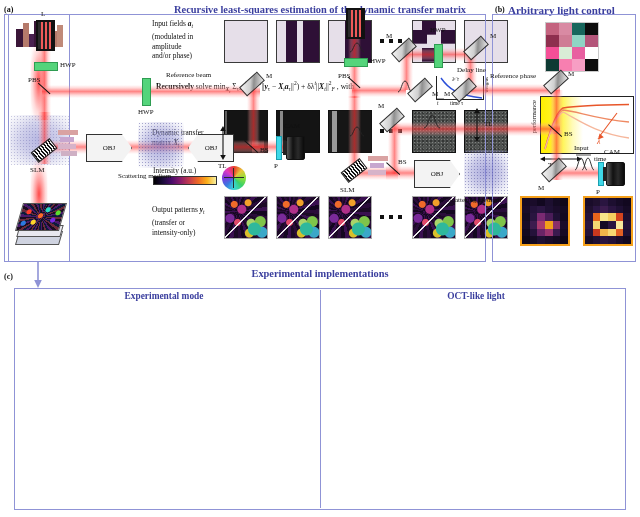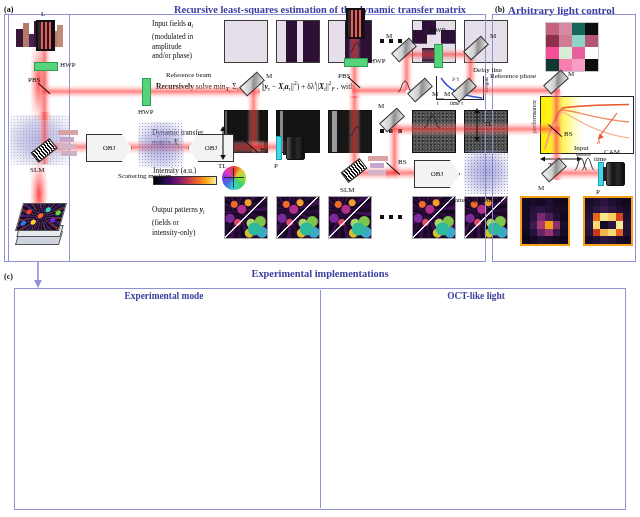--- a/index.html
+++ b/index.html
@@ -208,21 +208,21 @@
 <div class="tile" style="left:464px;top:110px;width:44px;height:43px;border:1px solid #111;
    background:#4f5250;background-image:radial-gradient(rgba(255,255,255,.28) .7px,transparent .8px),radial-gradient(rgba(0,0,0,.35) .7px,transparent .8px);
    background-size:3px 3px,4px 4px;"></div>
 
 <div class="abs" style="left:153px;top:166px;font-size:7.4px;">Intensity (a.u.)</div>
 <div id="cbar"></div>
 <div id="cwheel"></div>
 
 <div class="rowlabel" style="left:152px;top:205px;width:66px;">
   <div>Output patterns <i class="bi">y</i><sub><i class="mi">t</i></sub></div>
-  <div>(fields or</div>
+  <div>(transfer or</div>
   <div>intensity-only)</div>
 </div>
 <div class="tile speck" style="left: 224px; top: 196px; width: 44px; height: 43px; border: 1.2px solid rgb(170, 170, 170); overflow: hidden; background: linear-gradient(135deg, rgba(0, 0, 0, 0) 0px, rgba(0, 0, 0, 0) 48%, rgba(255, 255, 255, 0.9) 48%, rgba(255, 255, 255, 0.9) 50%, rgba(0, 0, 0, 0) 50%, rgba(0, 0, 0, 0) 100%), radial-gradient(circle at 70% 78%, rgb(47, 184, 156) 0px, rgb(47, 184, 156) 6px, transparent 7px), radial-gradient(circle at 84% 60%, rgb(127, 196, 74) 0px, rgb(127, 196, 74) 5px, transparent 6px), radial-gradient(circle at 58% 88%, rgb(217, 192, 42) 0px, rgb(217, 192, 42) 4px, transparent 5px), radial-gradient(circle at 88% 86%, rgb(58, 168, 200) 0px, rgb(58, 168, 200) 5px, transparent 6px), radial-gradient(circle at 62% 64%, rgb(169, 212, 106) 0px, rgb(169, 212, 106) 4px, transparent 5px), radial-gradient(circle at 22% 18%, rgb(240, 106, 42) 0px, rgb(240, 106, 42) 3px, transparent 4px), radial-gradient(circle at 40% 30%, rgb(176, 48, 138) 0px, rgb(176, 48, 138) 4px, transparent 5px), radial-gradient(circle at 12% 52%, rgb(122, 42, 154) 0px, rgb(122, 42, 154) 4px, transparent 5px), radial-gradient(circle at 30% 62%, rgb(224, 74, 106) 0px, rgb(224, 74, 106) 3px, transparent 4px), radial-gradient(circle at 55% 14%, rgb(242, 160, 42) 0px, rgb(242, 160, 42) 3px, transparent 4px), repeating-conic-gradient(at 30% 35%, rgb(28, 10, 38) 0deg, rgb(28, 10, 38) 9deg, rgb(58, 16, 80) 9deg, rgb(58, 16, 80) 18deg, rgb(20, 7, 32) 18deg, rgb(20, 7, 32) 27deg, rgb(42, 12, 58) 27deg, rgb(42, 12, 58) 36deg);"></div>
 <div class="tile speck" style="left: 276px; top: 196px; width: 44px; height: 43px; border: 1.2px solid rgb(170, 170, 170); overflow: hidden; background: linear-gradient(135deg, rgba(0, 0, 0, 0) 0px, rgba(0, 0, 0, 0) 48%, rgba(255, 255, 255, 0.9) 48%, rgba(255, 255, 255, 0.9) 50%, rgba(0, 0, 0, 0) 50%, rgba(0, 0, 0, 0) 100%), radial-gradient(circle at 70% 78%, rgb(47, 184, 156) 0px, rgb(47, 184, 156) 6px, transparent 7px), radial-gradient(circle at 84% 60%, rgb(127, 196, 74) 0px, rgb(127, 196, 74) 5px, transparent 6px), radial-gradient(circle at 58% 88%, rgb(217, 192, 42) 0px, rgb(217, 192, 42) 4px, transparent 5px), radial-gradient(circle at 88% 86%, rgb(58, 168, 200) 0px, rgb(58, 168, 200) 5px, transparent 6px), radial-gradient(circle at 62% 64%, rgb(169, 212, 106) 0px, rgb(169, 212, 106) 4px, transparent 5px), radial-gradient(circle at 22% 18%, rgb(240, 106, 42) 0px, rgb(240, 106, 42) 3px, transparent 4px), radial-gradient(circle at 40% 30%, rgb(176, 48, 138) 0px, rgb(176, 48, 138) 4px, transparent 5px), radial-gradient(circle at 12% 52%, rgb(122, 42, 154) 0px, rgb(122, 42, 154) 4px, transparent 5px), radial-gradient(circle at 30% 62%, rgb(224, 74, 106) 0px, rgb(224, 74, 106) 3px, transparent 4px), radial-gradient(circle at 55% 14%, rgb(242, 160, 42) 0px, rgb(242, 160, 42) 3px, transparent 4px), repeating-conic-gradient(from 23deg at 30% 35%, rgb(28, 10, 38) 0deg, rgb(28, 10, 38) 9deg, rgb(58, 16, 80) 9deg, rgb(58, 16, 80) 18deg, rgb(20, 7, 32) 18deg, rgb(20, 7, 32) 27deg, rgb(42, 12, 58) 27deg, rgb(42, 12, 58) 36deg);"></div>
 <div class="tile speck" style="left: 328px; top: 196px; width: 44px; height: 43px; border: 1.2px solid rgb(170, 170, 170); overflow: hidden; background: linear-gradient(135deg, rgba(0, 0, 0, 0) 0px, rgba(0, 0, 0, 0) 48%, rgba(255, 255, 255, 0.9) 48%, rgba(255, 255, 255, 0.9) 50%, rgba(0, 0, 0, 0) 50%, rgba(0, 0, 0, 0) 100%), radial-gradient(circle at 70% 78%, rgb(47, 184, 156) 0px, rgb(47, 184, 156) 6px, transparent 7px), radial-gradient(circle at 84% 60%, rgb(127, 196, 74) 0px, rgb(127, 196, 74) 5px, transparent 6px), radial-gradient(circle at 58% 88%, rgb(217, 192, 42) 0px, rgb(217, 192, 42) 4px, transparent 5px), radial-gradient(circle at 88% 86%, rgb(58, 168, 200) 0px, rgb(58, 168, 200) 5px, transparent 6px), radial-gradient(circle at 62% 64%, rgb(169, 212, 106) 0px, rgb(169, 212, 106) 4px, transparent 5px), radial-gradient(circle at 22% 18%, rgb(240, 106, 42) 0px, rgb(240, 106, 42) 3px, transparent 4px), radial-gradient(circle at 40% 30%, rgb(176, 48, 138) 0px, rgb(176, 48, 138) 4px, transparent 5px), radial-gradient(circle at 12% 52%, rgb(122, 42, 154) 0px, rgb(122, 42, 154) 4px, transparent 5px), radial-gradient(circle at 30% 62%, rgb(224, 74, 106) 0px, rgb(224, 74, 106) 3px, transparent 4px), radial-gradient(circle at 55% 14%, rgb(242, 160, 42) 0px, rgb(242, 160, 42) 3px, transparent 4px), repeating-conic-gradient(from 46deg at 30% 35%, rgb(28, 10, 38) 0deg, rgb(28, 10, 38) 9deg, rgb(58, 16, 80) 9deg, rgb(58, 16, 80) 18deg, rgb(20, 7, 32) 18deg, rgb(20, 7, 32) 27deg, rgb(42, 12, 58) 27deg, rgb(42, 12, 58) 36deg);"></div>
 <div class="dots3" style="left:380px;top:215px;">
   <b></b>
     <b></b>
     <b></b>
 </div>
@@ -480,21 +480,21 @@
   <div class="lab" style="left:60px;top:32px;">M</div>
   <div class="mirror" style="left:138px;top:42px;width:22px;height:10px;transform:rotate(-42deg);"></div>
   <div class="lab" style="left:164px;top:32px;">M</div>
   <div class="mirror" style="left:82px;top:84px;width:22px;height:10px;transform:rotate(-42deg);"></div>
   <div class="lab" style="left:106px;top:90px;">M</div>
   <div class="mirror" style="left:126px;top:84px;width:22px;height:10px;transform:rotate(-42deg);"></div>
   <div class="lab" style="left:118px;top:90px;">M</div>
 
   <div class="hwp" style="left:108px;top:44px;width:7px;height:22px;"></div>
   <div class="lab" style="left:104px;top:26px;">HWP</div>
-  <div class="lab" style="left:112px;top:66px;padding-left:35px;">Delay line</div>
+  <div class="lab" style="left:96px;top:66px;padding-left:35px;">Delay line</div>
   <div class="lab" style="left:164px;top:72px;">Reference phase</div>
 
   <div class="mirror" style="left:218px;top:76px;width:22px;height:10px;transform:rotate(-42deg);"></div>
   <div class="lab" style="left:242px;top:70px;">M</div>
 
   <div class="mirror" style="left:54px;top:114px;width:22px;height:10px;transform:rotate(-42deg);"></div>
   <div class="lab" style="left:52px;top:102px;">M</div>
   <svg class="abs" style="left:98px;top:114px;" width="16" height="16">
     <path d="M0,14 C4,14 5,1 8,1 C11,1 12,14 16,14" stroke="#222" stroke-width=".9" fill="none"></path>
   </svg>

